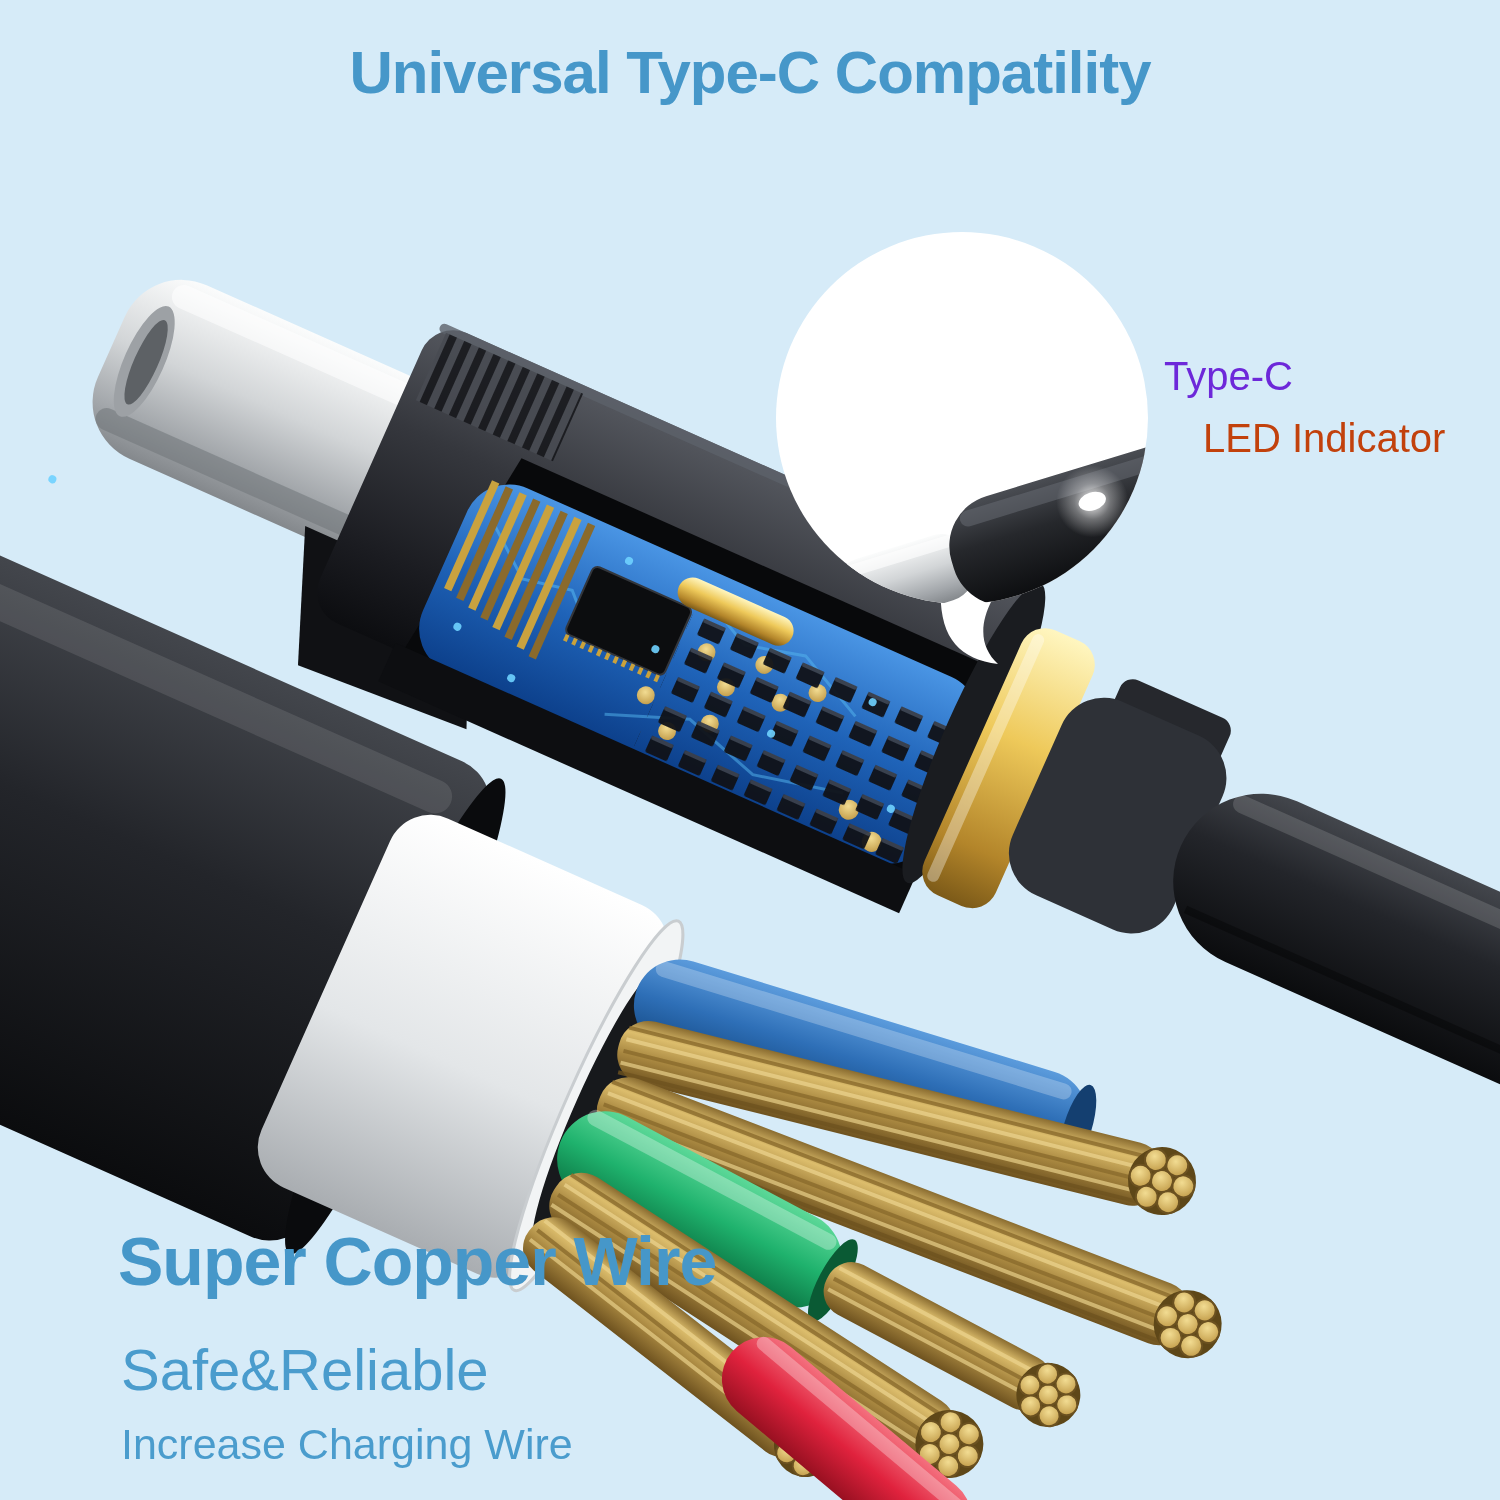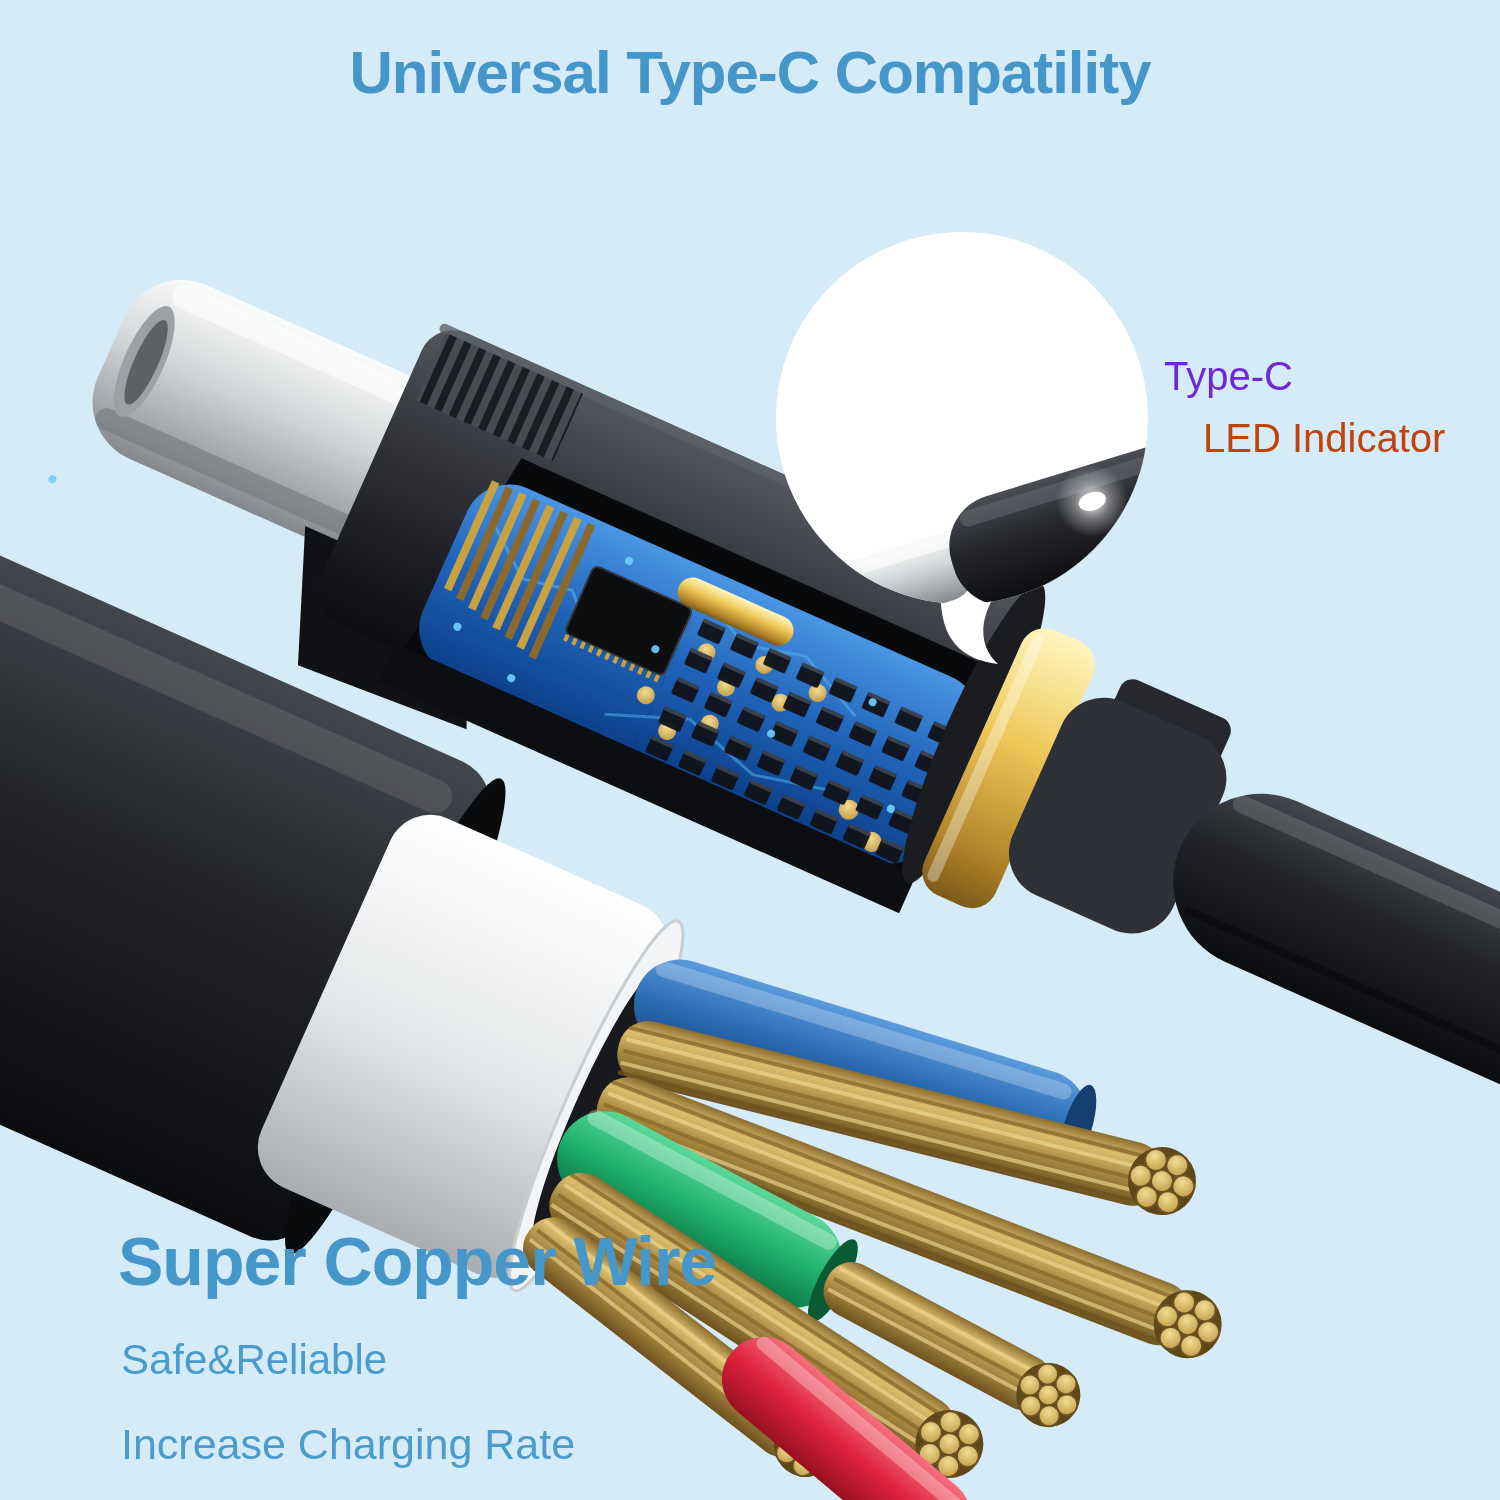--- a/index.html
+++ b/index.html
@@ -19,21 +19,21 @@
   .subtitle{
     left:0;right:0;top:164px;text-align:center;
     font-size:40px;font-weight:400;color:#4a9ccd;
   }
   .callout-line1{left:1164px;top:354px;font-size:40px;color:#6d28d9;}
   .callout-line2{left:1164px;top:416px;font-size:40px;color:#c2410c;margin-left:39px;}
   .feature-heading{
     left:118px;top:1222px;
     font-size:68px;font-weight:bold;letter-spacing:-1px;
   }
-  .feature-p1{left:121px;top:1336px;font-size:42px;color:#4a9ccd;}
+  .feature-p1{left:121px;top:1336px;font-size:58px;color:#4a9ccd;}
   .feature-p2{left:121px;top:1420px;font-size:43px;color:#4a9ccd;}
 </style>
 </head>
 <body>
 
 <div class="stage">
 
   <svg width="1500" height="1500" viewBox="0 0 1500 1500" xmlns="http://www.w3.org/2000/svg">
     <defs>
       <linearGradient id="gSilver" x1="0" y1="0" x2="0" y2="1">
@@ -308,14 +308,14 @@
         </g>
       </g>
     </g>
   </svg>
 
   <div class="txt title">Universal Type-C Compatility</div>
   <div class="txt callout-line1">Type-C</div>
   <div class="txt callout-line2">LED Indicator</div>
   <div class="txt feature-heading">Super Copper Wire</div>
   <div class="txt feature-p1">Safe&amp;Reliable</div>
-  <div class="txt feature-p2">Increase Charging Rate</div>
+  <div class="txt feature-p2">Increase Charging Wire</div>
 </div>
 
 </body></html>

